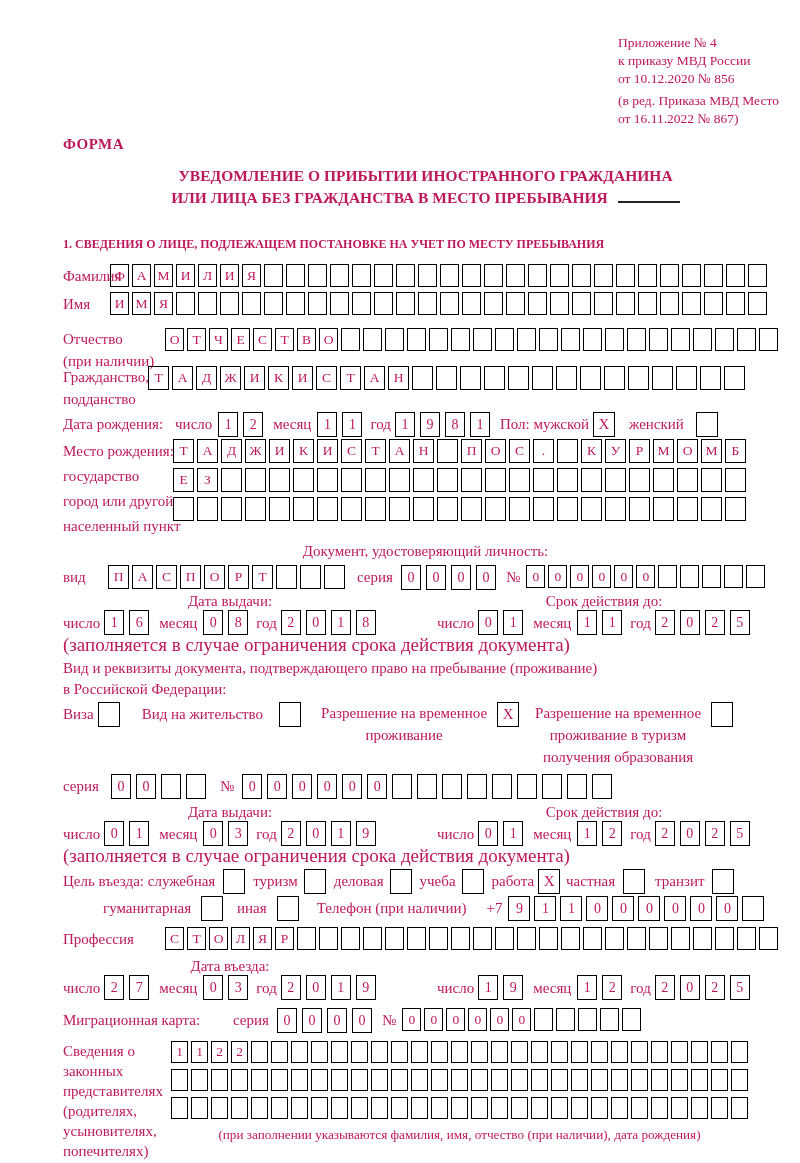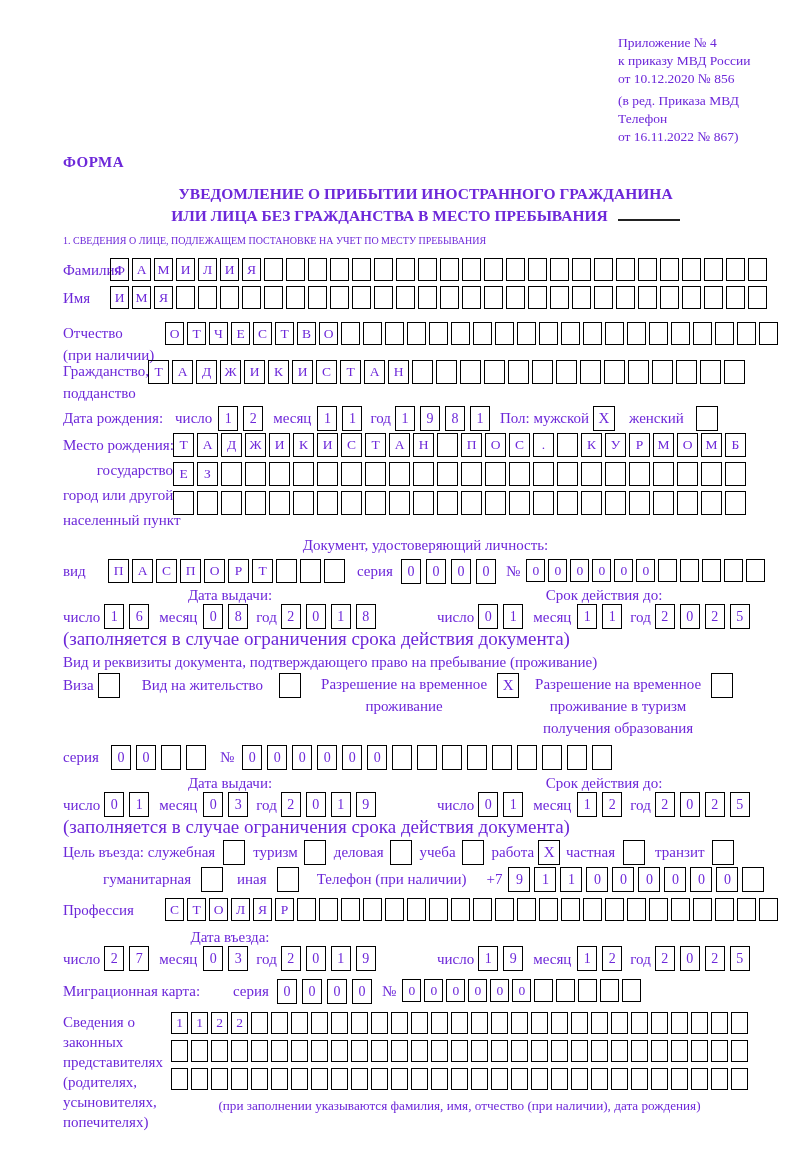--- a/index.html
+++ b/index.html
@@ -1,37 +1,37 @@
 <!DOCTYPE html>
 <html><head>
 <meta charset="utf-8">
 <style>
   * { margin:0; padding:0; box-sizing:border-box; }
   html,body { background:#fff; }
   .page {
-    width:800px; height:1163px; background:#fff; color:#6d28d9;
+    width:800px; height:1163px; background:#fff; color:#be185d;
     padding:34px 12px 0 63px; overflow:hidden; position:relative;
     font-family:"Liberation Serif", serif; font-size:15px;
   }
   
   .appendix { margin-left:555px; font-size:13.5px; line-height:18px; }
   .edition  { margin-top:4px; }
   .forma { margin-top:8px; font-weight:bold; text-align:left; padding-right:8px; letter-spacing:.5px; }
   .title { margin-top:12px; text-align:center; font-weight:bold; font-size:15.5px; line-height:22px; }
   .uline { display:inline-block; width:62px; border-bottom:2px solid #222; height:12px; margin-left:10px; }
-  .sec { margin-top:8px; font-weight:normal; font-size:10px; }
+  .sec { margin-top:28px; font-weight:bold; font-size:12px; }
   .bodyc { margin-top:12px; }
 
   
   .frow { display:flex; align-items:flex-start; margin-bottom:4px; flex-wrap:nowrap; }
   .lbl { flex:none; white-space:nowrap; line-height:24px; }
   .lc  { flex:none; }
   .lc div { line-height:22px; white-space:nowrap; }
   .hang { height:24px; overflow:visible; }
-  .lh25 div, .lc .lh25 { line-height:25px;text-align:right; }
+  .lh25 div, .lc .lh25 { line-height:25px; }
   .glh div { line-height:20px; }
 
   
   .cells { display:inline-flex; gap:3px; flex:none; }
   .cell  { flex:none; display:inline-flex; align-items:center; justify-content:center;
            width:19px; height:23px; border:1.5px solid #000; font-size:13.5px;
            font-family:"Liberation Serif", serif; }
   .cells.w > .cell { width:21px; height:24px; }
   .cells.s > .cell { width:17px; height:22px; }
   .cells.d { gap:5px; } .cells.d > .cell { width:20px; height:25px; font-size:14px; }
@@ -64,21 +64,21 @@
 </head>
 <body>
 
 <div class="page">
 
   <div class="appendix">
     <div>Приложение № 4</div>
     <div>к приказу МВД России</div>
     <div>от 10.12.2020 № 856</div>
     <div class="edition">
-      <div>(в ред. Приказа МВД Телефон</div>
+      <div>(в ред. Приказа МВД Место</div>
       <div>от 16.11.2022 № 867)</div>
     </div>
   </div>
 
   <div class="forma">ФОРМА</div>
 
   <div class="title">
     <div>УВЕДОМЛЕНИЕ О ПРИБЫТИИ ИНОСТРАННОГО ГРАЖДАНИНА</div>
     <div>
       <span>ИЛИ ЛИЦА БЕЗ ГРАЖДАНСТВА В МЕСТО ПРЕБЫВАНИЯ</span><span class="uline"></span>
@@ -429,20 +429,21 @@
             <span class="cell">2</span>
             <span class="cell">0</span>
             <span class="cell">2</span>
             <span class="cell">5</span>
           </span>
       </div>
     </div>
     <div class="note">(заполняется в случае ограничения срока действия документа)</div>
 
     <div class="plain">Вид и реквизиты документа, подтверждающего право на пребывание (проживание)</div>
+    <div class="plain mb2">в Российской Федерации:</div>
 
     <div class="frow mb6">
       <span class="lbl">Виза</span>
       <span class="cells cb ml4">
           <span class="cell"></span>
         </span>
       <span class="lbl ml24">Вид на жительство</span>
       <span class="cells cb ml16">
           <span class="cell"></span>
         </span>

